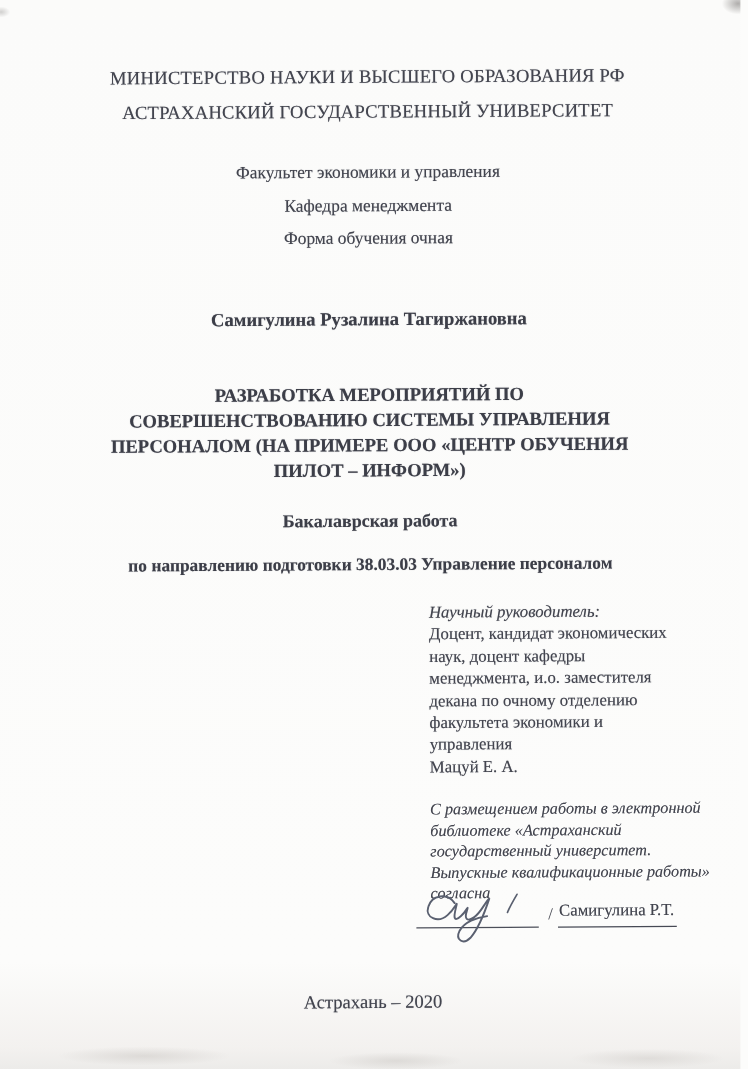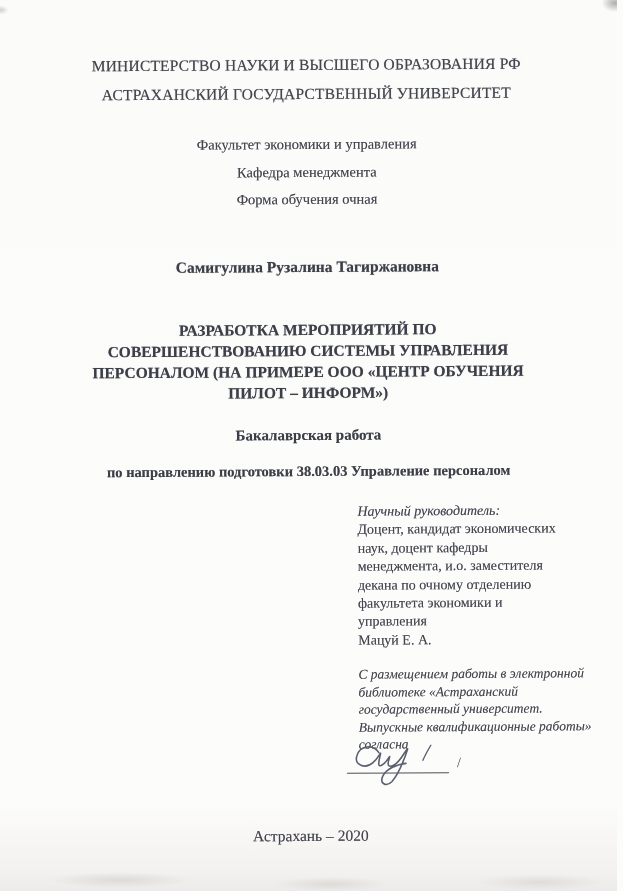--- a/index.html
+++ b/index.html
@@ -191,18 +191,19 @@
     </div>
 
     <div class="block sigrow">
       <div class="sig-blank">
         <svg class="sig-scribble" viewBox="0 0 112 52" xmlns="http://www.w3.org/2000/svg">
           <path d="M36,18 C30,9 17,11 14,21 C11,30 22,35 30,28 C37,22 39,14 37,22 C35,30 35,34 41,29 C46,25 48,18 46,25 C44,31 46,34 52,30 C58,26 61,18 65,14 C62,23 56,39 49,47 C43,53 36,49 40,41 C44,34 54,30 63,29" fill="none" stroke="#5a6070" stroke-width="1.6" stroke-linecap="round"></path>
           <path d="M88,11 C85,16 82,21 80,26" fill="none" stroke="#5a6070" stroke-width="1.4" stroke-linecap="round"></path>
         </svg>
       </div>
       <div class="sig-sep">/</div>
+      <div class="sig-name">Самигулина Р.Т.</div>
     </div>
 
     <div class="block center footer">Астрахань – 2020</div>
 
   </div>
 </div>
 
 </body></html>

